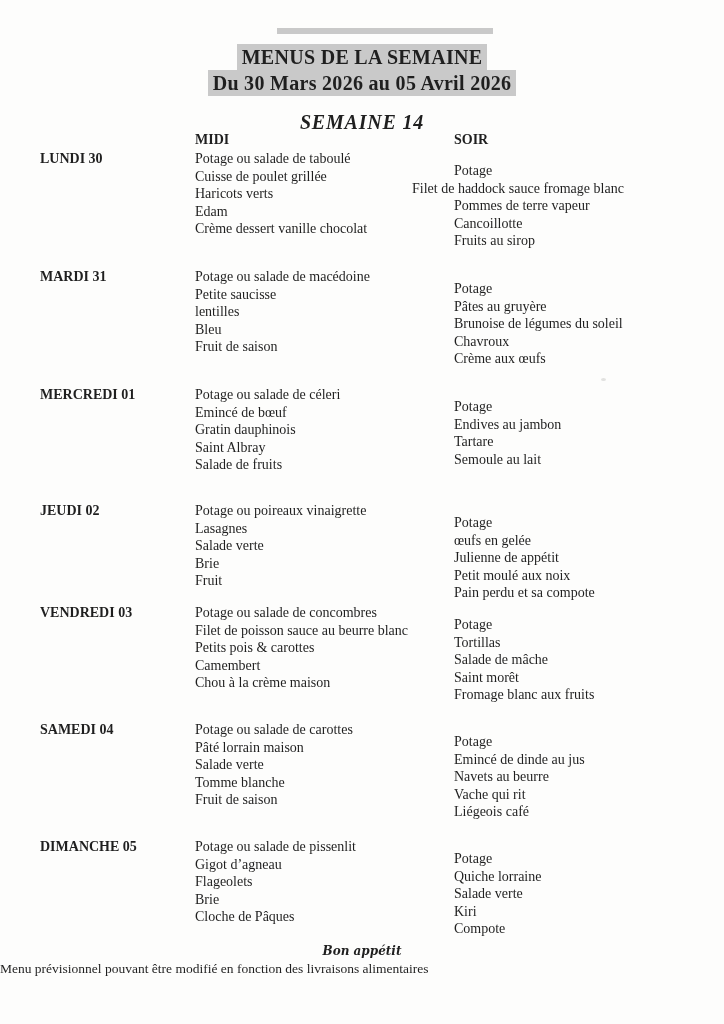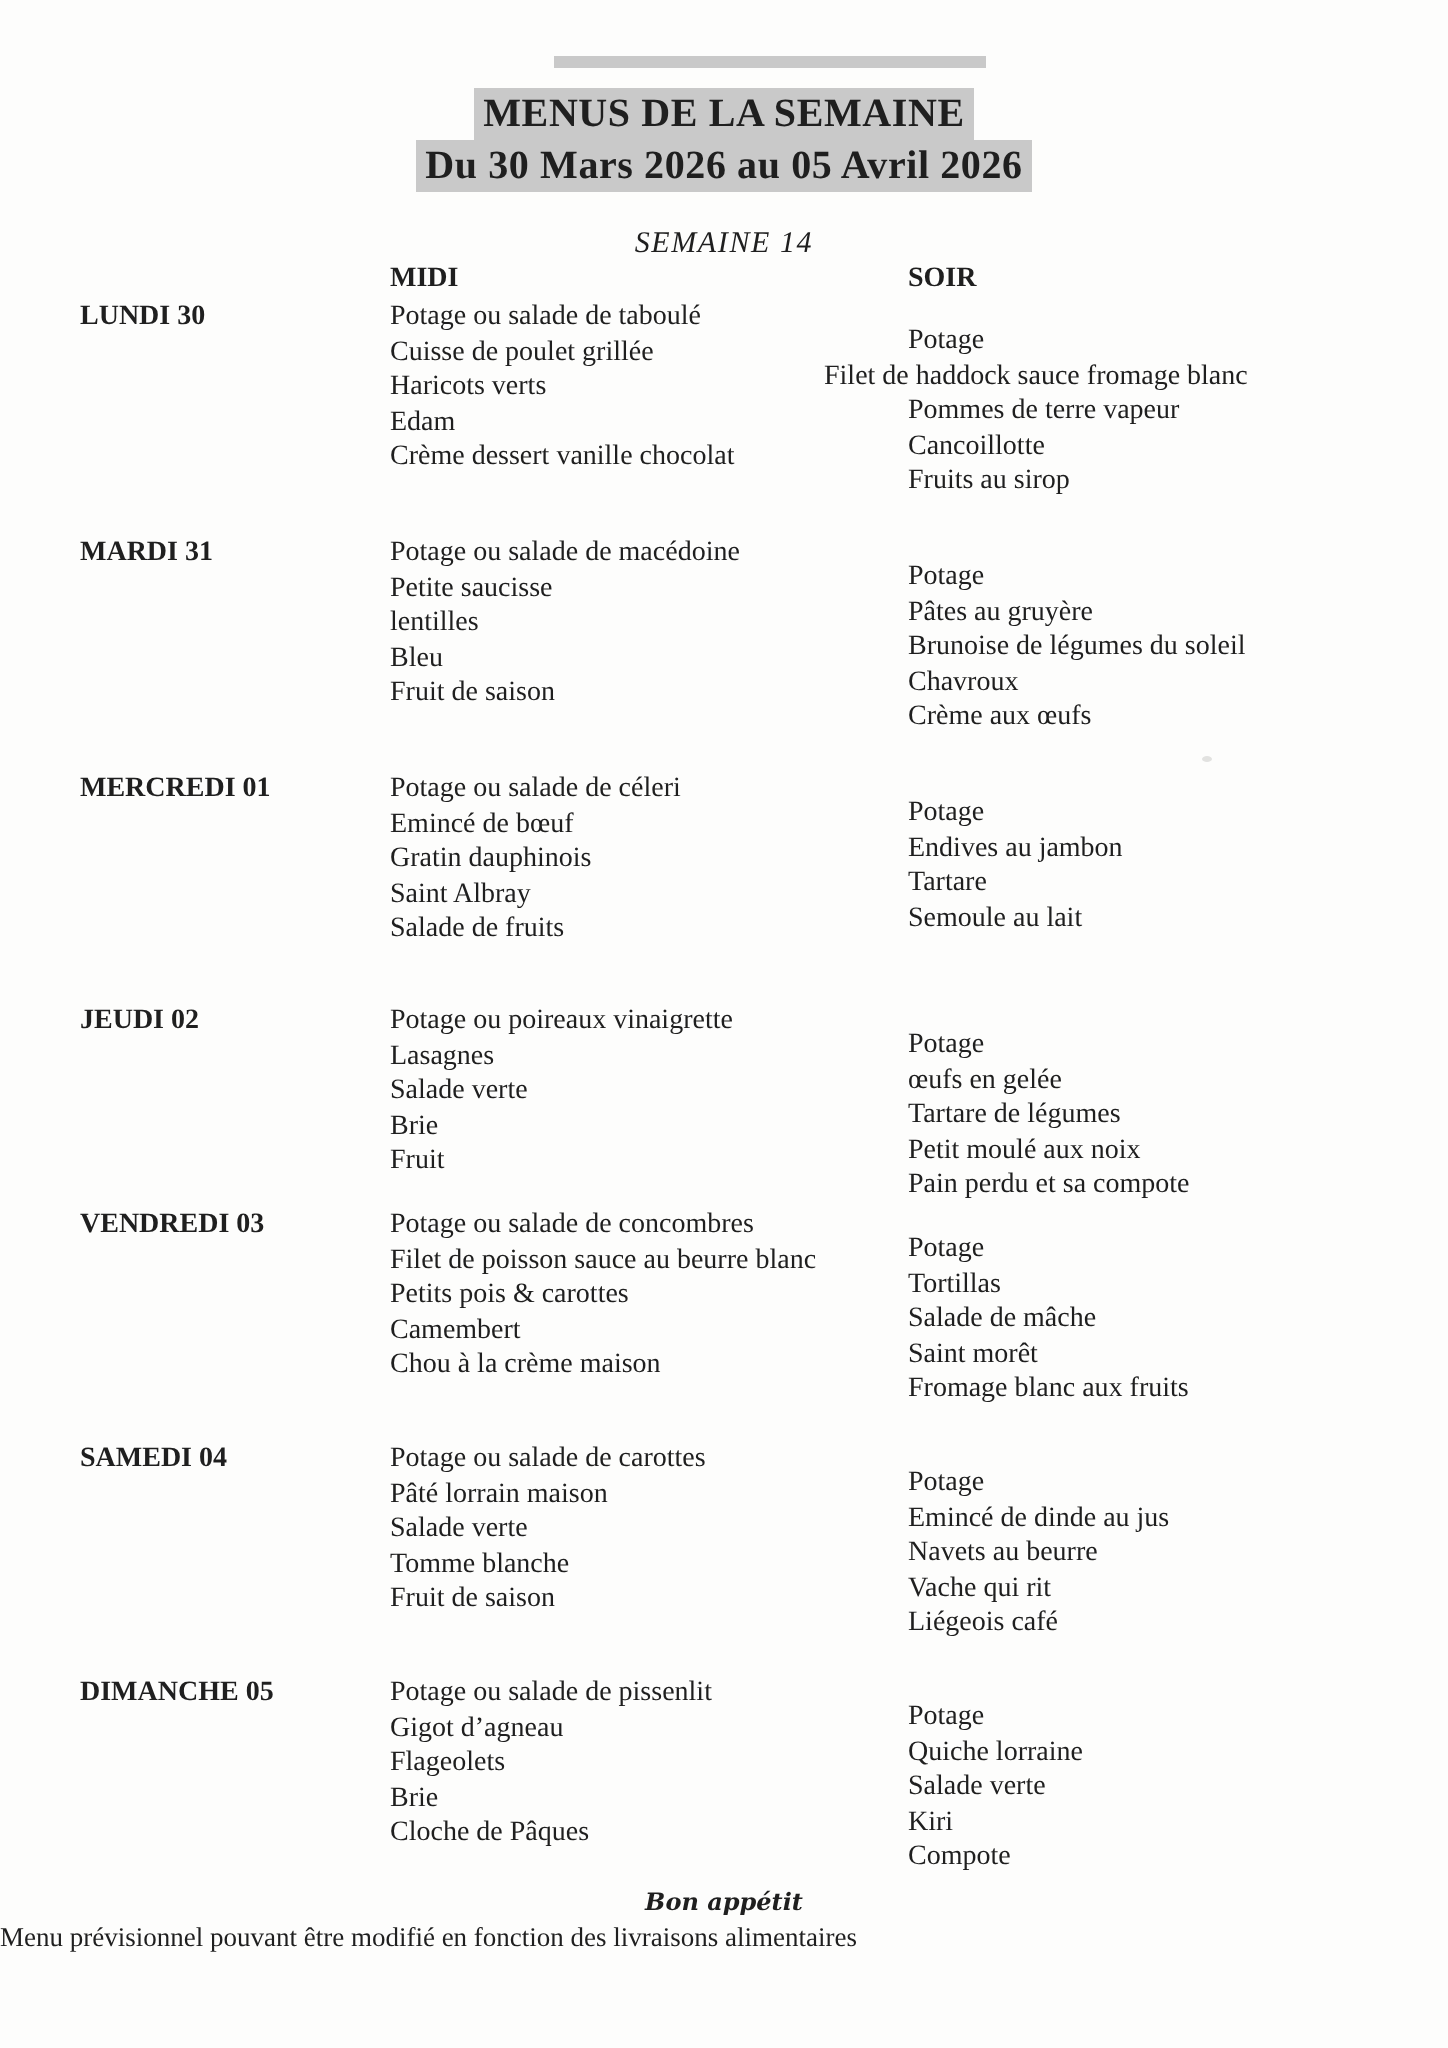--- a/index.html
+++ b/index.html
@@ -40,24 +40,25 @@
   .hl-strip {
     position: absolute;
     top: 28px;
     left: 277px;
     width: 216px;
     height: 6px;
     background: #c9c9c9;
   }
   .week {
     font-style: italic;
-    font-size: 15px;
+    font-size: 20px;
     line-height: 24px;
     margin-top: 14px;
     letter-spacing: 0.8px;
+    font-weight: bold;
   }
   
   .col-headers {
     position: absolute;
     top: 131px;
     left: 0;
     width: 100%;
     height: 18px;
     font-weight: bold;
     font-size: 14px;
@@ -210,21 +211,21 @@
     <div class="midi-col">
           <div class="item">Potage ou poireaux vinaigrette</div>
           <div class="item">Lasagnes</div>
           <div class="item">Salade verte</div>
           <div class="item">Brie</div>
           <div class="item">Fruit</div>
         </div>
     <div class="soir-col">
           <div class="item">Potage</div>
           <div class="item">œufs en gelée</div>
-          <div class="item">Tartare de légumes</div>
+          <div class="item">Julienne de appétit</div>
           <div class="item">Petit moulé aux noix</div>
           <div class="item">Pain perdu et sa compote</div>
         </div>
   </section>
 
   <section class="day" style="top: 604px;">
     <div class="day-label">VENDREDI 03</div>
     <div class="midi-col">
           <div class="item">Potage ou salade de concombres</div>
           <div class="item">Filet de poisson sauce au beurre blanc</div>

